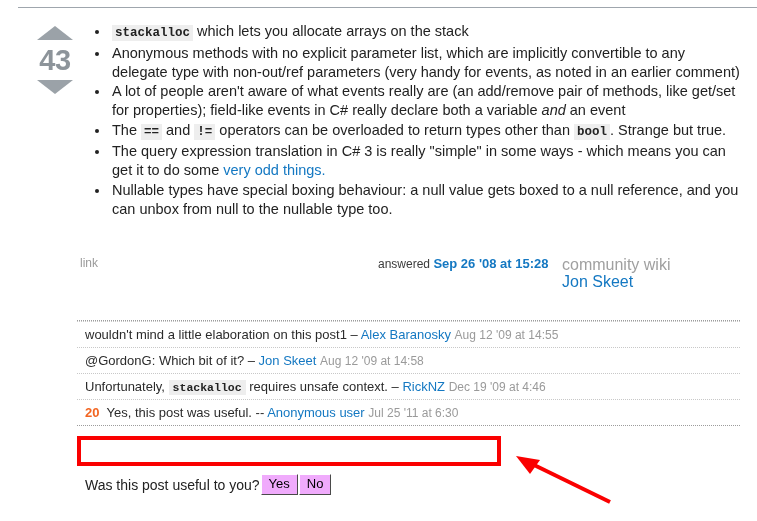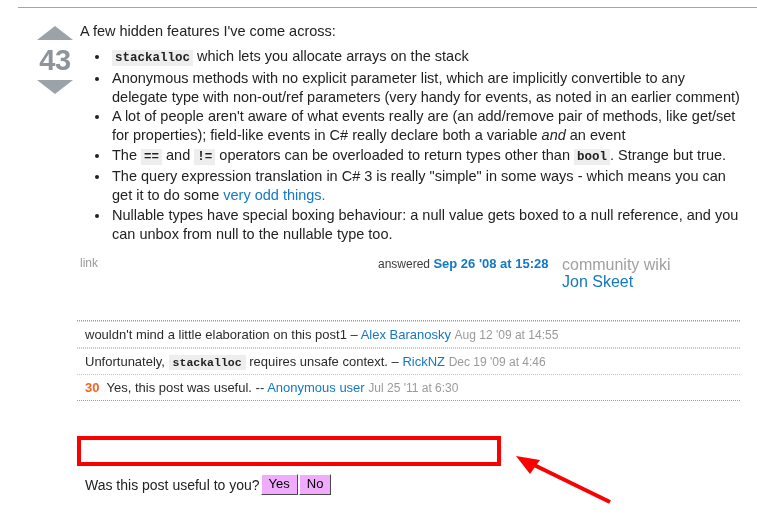--- a/index.html
+++ b/index.html
@@ -234,21 +234,20 @@
 
 <div class="top-rule"></div>
 
 <div class="vote-cell">
   <div class="vote-arrow up"></div>
   <div class="vote-count">43</div>
   <div class="vote-arrow down"></div>
 </div>
 
 <div class="answer-body">
-  <p class="answer-intro">A few hidden features I've come across:</p>
   <ul class="feature-list" id="feature-list">
       <li><code>stackalloc</code><span> which lets you allocate arrays on the stack</span></li>
       <li><span>Anonymous methods with no explicit parameter list, which are implicitly convertible to any delegate type with non-out/ref parameters (very handy for events, as noted in an earlier comment)</span></li>
       <li><span>A lot of people aren't aware of what events really are (an add/remove pair of methods, like get/set for properties); field-like events in C# really declare both a variable </span><em>and</em><span> an event</span></li>
       <li><span>The </span><code>==</code><span> and </span><code>!=</code><span> operators can be overloaded to return types other than </span><code>bool</code><span>. Strange but true.</span></li>
       <li><span>The query expression translation in C# 3 is really "simple" in some ways - which means you can get it to do some </span><a class="link-blue" href="#">very odd things.</a></li>
       <li><span>Nullable types have special boxing behaviour: a null value gets boxed to a null reference, and you can unbox from null to the nullable type too.</span></li>
     </ul>
 </div>
 
@@ -262,24 +261,25 @@
     <span>community wiki</span>
     <a class="wiki-user" href="#">Jon Skeet</a>
   </div>
 </div>
 
 <div class="comments" id="comments">
     <div class="comment-sep strong"></div>
     <div class="comment-sep"></div>
     <div class="comment-row"><span class="c-text">wouldn't mind a little elaboration on this post1 </span><span class="c-dash">– </span><a class="c-user" href="#">Alex Baranosky</a><span> </span><span class="c-date">Aug 12 '09 at 14:55</span></div>
     <div class="comment-sep"></div>
+    <div class="comment-row"><span class="c-text">@GordonG: Which bit of it? </span><span class="c-dash">– </span><a class="c-user" href="#">Jon Skeet</a><span> </span><span class="c-date">Aug 12 '09 at 14:58</span></div>
     <div class="comment-sep"></div>
     <div class="comment-row"><span class="c-text">Unfortunately, </span><code>stackalloc</code><span class="c-text"> requires unsafe context. </span><span class="c-dash">– </span><a class="c-user" href="#">RickNZ</a><span> </span><span class="c-date">Dec 19 '09 at 4:46</span></div>
     <div class="comment-sep"></div>
-    <div class="comment-row"><span class="c-score">30</span><span class="c-text">Yes, this post was useful. -- </span><a class="c-user" href="#">Anonymous user</a><span> </span><span class="c-date">Jul 25 '11 at 6:30</span></div>
+    <div class="comment-row"><span class="c-score">20</span><span class="c-text">Yes, this post was useful. -- </span><a class="c-user" href="#">Anonymous user</a><span> </span><span class="c-date">Jul 25 '11 at 6:30</span></div>
     <div class="comment-sep strong"></div>
   </div>
 
 <div class="red-box"></div>
 
 <svg class="red-arrow" viewBox="0 0 130 80">
   <line x1="110" y1="62" x2="30" y2="23" stroke="#fa0000" stroke-width="4"></line>
   <polygon points="16,16 40,20 30,34" fill="#fa0000"></polygon>
 </svg>
 

